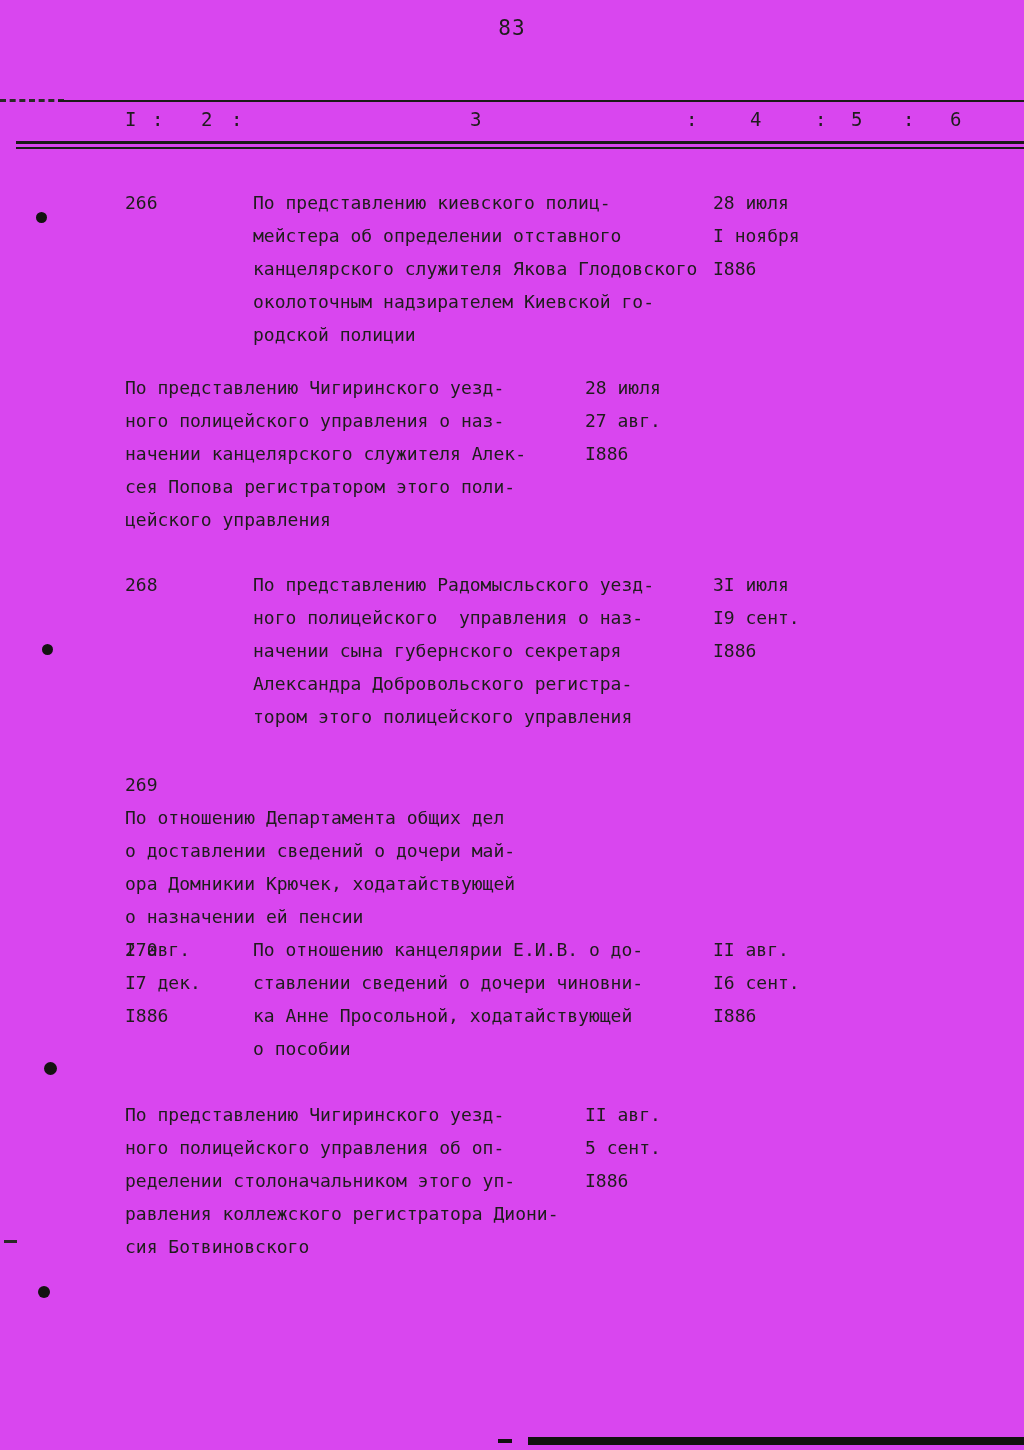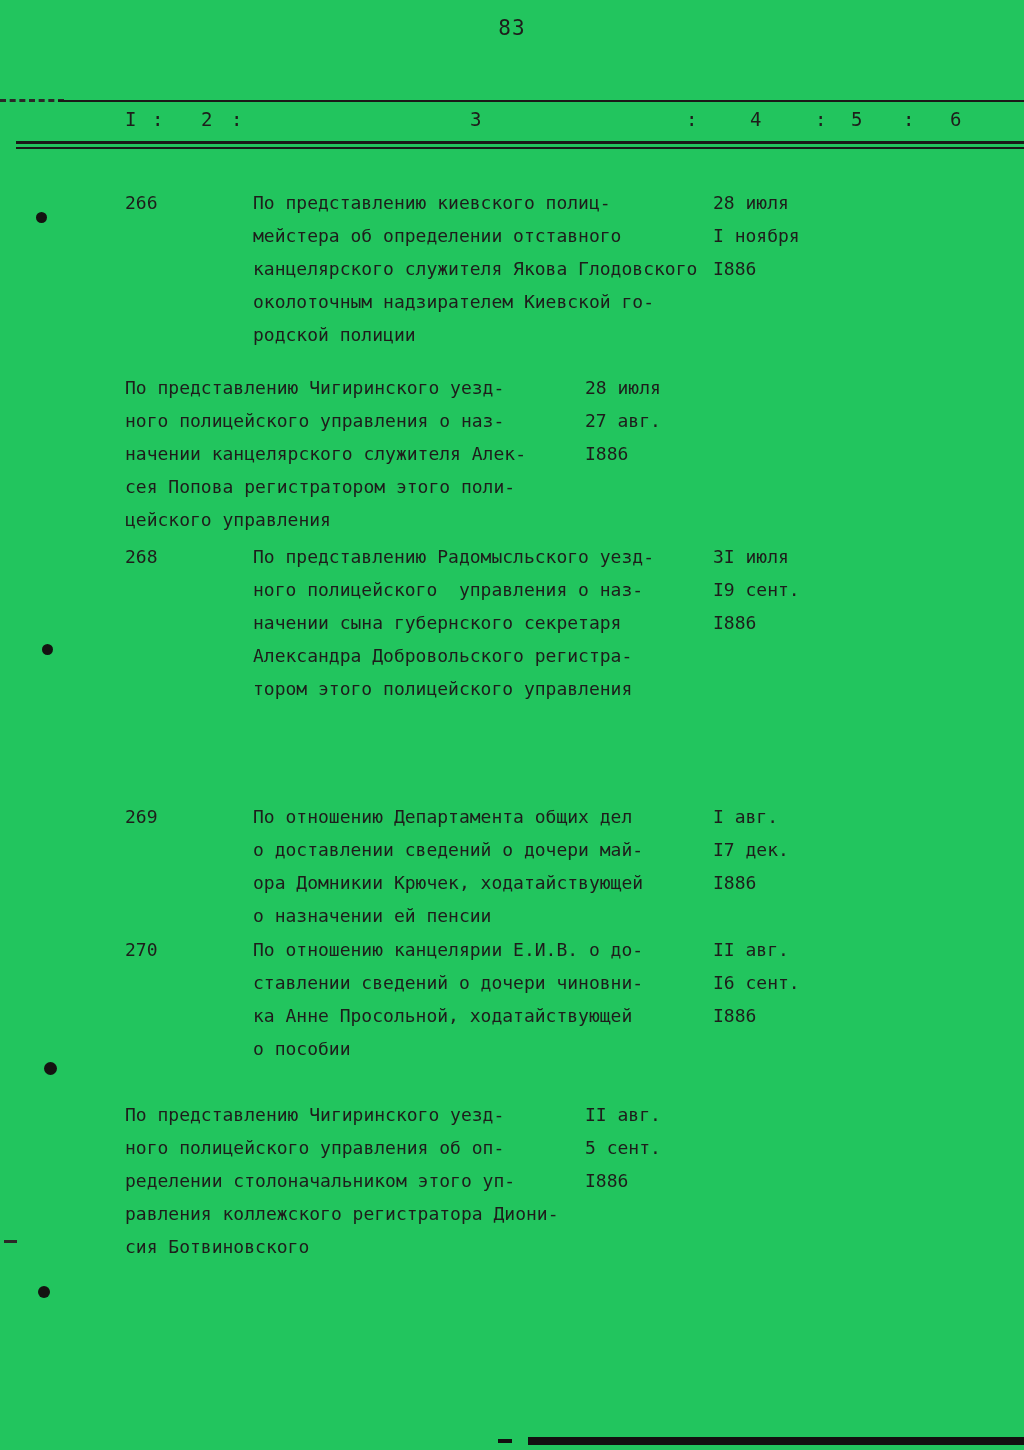--- a/index.html
+++ b/index.html
@@ -1,21 +1,21 @@
 <!DOCTYPE html>
 <html><head>
 <meta charset="utf-8">
 <style>
   html, body { margin: 0; padding: 0; background: #e9e8e4; }
   .page {
     position: relative;
     width: 1024px;
     height: 1450px;
     margin: 0 auto;
-    background: #22c55e;
+    background: #d946ef;
     overflow: hidden;
     font-family: "DejaVu Sans Mono", "Liberation Mono", monospace;
     color: #1e1d1b;
   }
   .page-number {
     position: absolute;
     top: 16px;
     left: 0;
     width: 1024px;
     text-align: center;
@@ -44,22 +44,22 @@
     display: flex;
     font-size: 18px;
     line-height: 33px;
     margin-top: 20px;
   }
   .col-num  { width: 128px; flex: none; }
   .col-desc { width: 460px; flex: none; white-space: pre; }
   .col-dates{ width: 170px; flex: none; white-space: pre; }
   .e0 { top: 166px; }
   .e1 { top: 351px; }
-  .e2 { top: 520px; justify-content: flex-end; }
-  .e3 { top: 780px; }
+  .e2 { top: 548px; justify-content: flex-end; }
+  .e3 { top: 748px; flex-direction: column; }
   .e4 { top: 913px; }
   .e5 { top: 1078px; }
   
   .dot { position: absolute; background: #141311; border-radius: 50%; }
   .dot1 { left: 36px; top: 212px; width: 11px; height: 11px; }
   .dot2 { left: 42px; top: 644px; width: 11px; height: 11px; }
   .dot3 { left: 44px; top: 1062px; width: 13px; height: 13px; }
   .dot4 { left: 38px; top: 1286px; width: 12px; height: 12px; }
   .dash-left   { position: absolute; left: 4px; top: 1240px; width: 13px; height: 3px; background: #2a2927; }
   .bottom-bar  { position: absolute; left: 528px; top: 1437px; width: 496px; height: 8px; background: #121110; }

